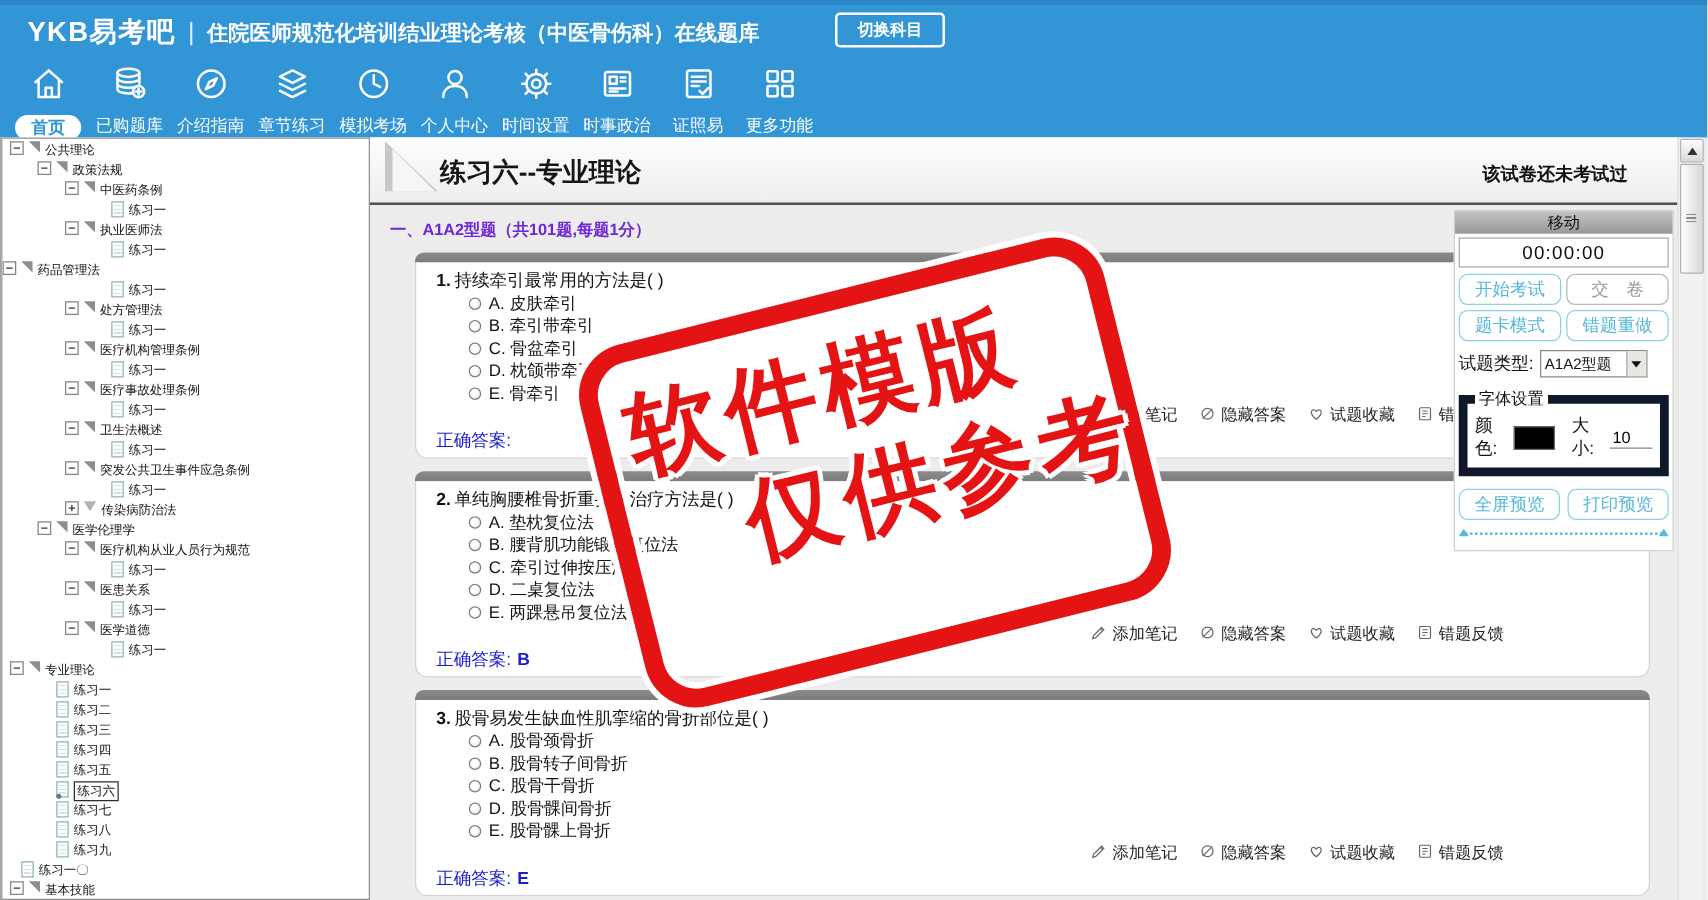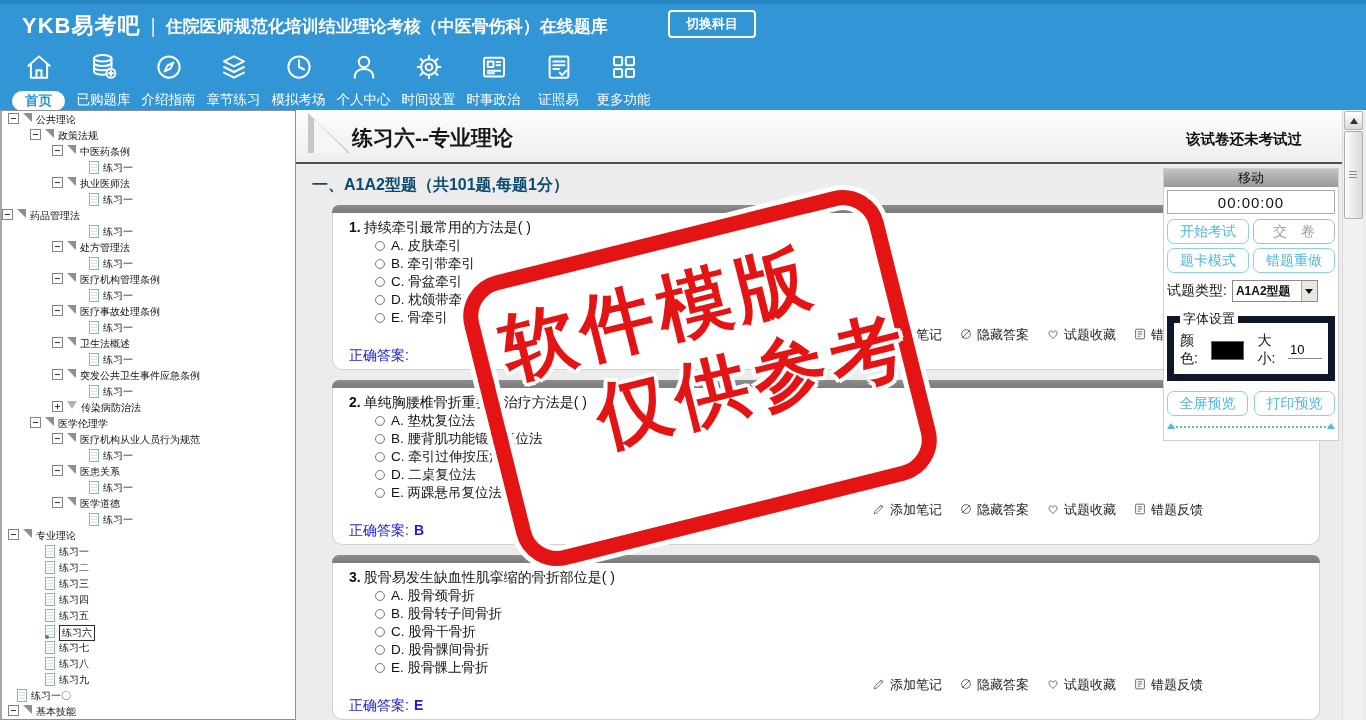--- a/index.html
+++ b/index.html
@@ -37,21 +37,21 @@
   .tree-label.selected{border:1px solid #2b2b2b;padding:0 2px;}
 
   
   .main{position:absolute;left:296px;top:110px;width:1046px;height:610px;background:#ececec;}
   .title-bar{position:relative;height:52px;background:linear-gradient(180deg,#fdfdfd,#eeeeee);border-bottom:2px solid #4f4f4f;}
   .curl{position:absolute;left:12px;top:3px;width:44px;height:42px;}
   .curl .c1{position:absolute;left:0;top:0;width:0;height:0;border-bottom:40px solid #c7c7c7;border-right:42px solid transparent;}
   .curl .c2{position:absolute;left:6px;top:6px;width:0;height:0;border-bottom:34px solid #f6f6f6;border-right:34px solid transparent;}
   .page-title{margin:0;position:absolute;left:56px;top:14px;font-size:21px;font-weight:bold;color:#161616;}
   .exam-status{position:absolute;right:40px;top:20px;font-size:14.5px;font-weight:bold;color:#111;}
-  .section-heading{padding:11px 0 5px 16px;font-size:16px;font-weight:bold;color:#0c4a6e;}
+  .section-heading{padding:11px 0 5px 16px;font-size:13px;font-weight:bold;color:#6d28d9;}
 
   .question-list{margin:4px 22px 0 36px;}
   .q-card{margin-bottom:10px;}
   .q-bar{height:8px;background:linear-gradient(180deg,#8c8c8c,#7b7b7b);border-radius:7px 7px 0 0;}
   .q-body{background:#fff;border:1px solid #d2d2d2;border-top:none;border-radius:0 0 10px 10px;padding:5px 16px 5px 16px;}
   .q-title{font-size:14px;line-height:19px;}
   .q-num{font-weight:bold;margin-right:3px;}
   .q-opt{margin-left:26px;line-height:18px;font-size:13.5px;display:flex;align-items:center;gap:6px;}
   .radio{width:10px;height:10px;border-radius:50%;border:1px solid #7e7e7e;box-sizing:border-box;
          background:radial-gradient(circle at 35% 35%,#fff 40%,#dedede);cursor:pointer;flex:0 0 10px;}
@@ -66,21 +66,21 @@
               box-sizing:border-box;padding:0 3px 6px 3px;z-index:20;}
   .move-bar{height:18px;margin:0 -3px;background:linear-gradient(180deg,#c3c3c3,#989898);font-size:13px;
             display:flex;align-items:center;justify-content:center;color:#111;cursor:move;}
   .timer-box{height:22px;margin-top:3px;border:1px solid #aaa;display:flex;align-items:center;justify-content:center;
              font-size:15px;letter-spacing:1px;background:#fff;}
   .btn-grid{display:grid;grid-template-columns:1fr 1fr;gap:4px;margin-top:5px;}
   .cy-btn{height:25px;border:1px solid #8ad0e8;border-radius:7px;background:#fff;color:#54b6da;font-size:14px;
           display:flex;align-items:center;justify-content:center;cursor:pointer;font-family:inherit;}
   .gray-btn{border-color:#b7b7b7;color:#9b9b9b;}
   .type-row{display:flex;align-items:center;gap:5px;margin-top:7px;font-size:14px;}
-  .select{flex:0 0 84px;height:20px;border:1px solid #8a8a8a;display:flex;align-items:center;background:#fff;cursor:pointer;font-weight:bold;}
+  .select{flex:0 0 84px;height:20px;border:1px solid #8a8a8a;display:flex;align-items:center;background:#fff;cursor:pointer;}
   .select-text{flex:1;font-size:12px;padding-left:3px;white-space:nowrap;}
   .select-arrow{flex:0 0 15px;height:100%;background:#e9e7e2;border-left:1px solid #aaa;display:flex;align-items:center;justify-content:center;}
   .select-arrow i{width:0;height:0;border-top:5px solid #111;border-left:4px solid transparent;border-right:4px solid transparent;}
   fieldset{border:7px solid #0f172a;margin:8px 0 0 0;padding:4px 6px 6px 6px;}
   legend{font-size:13px;padding:0 3px;}
   .font-row{display:flex;align-items:center;gap:5px;font-size:14px;}
   .swatch{width:40px;height:17px;background:#000;border:1px solid #666;cursor:pointer;}
   .size-input{width:30px;border:none;border-bottom:1px solid #888;font-size:13px;font-family:inherit;text-align:left;}
   .pager-row{display:flex;align-items:center;justify-content:center;gap:7px;font-size:14px;padding:3px 0 2px 0;}
   .pg{display:flex;align-items:center;cursor:pointer;}

